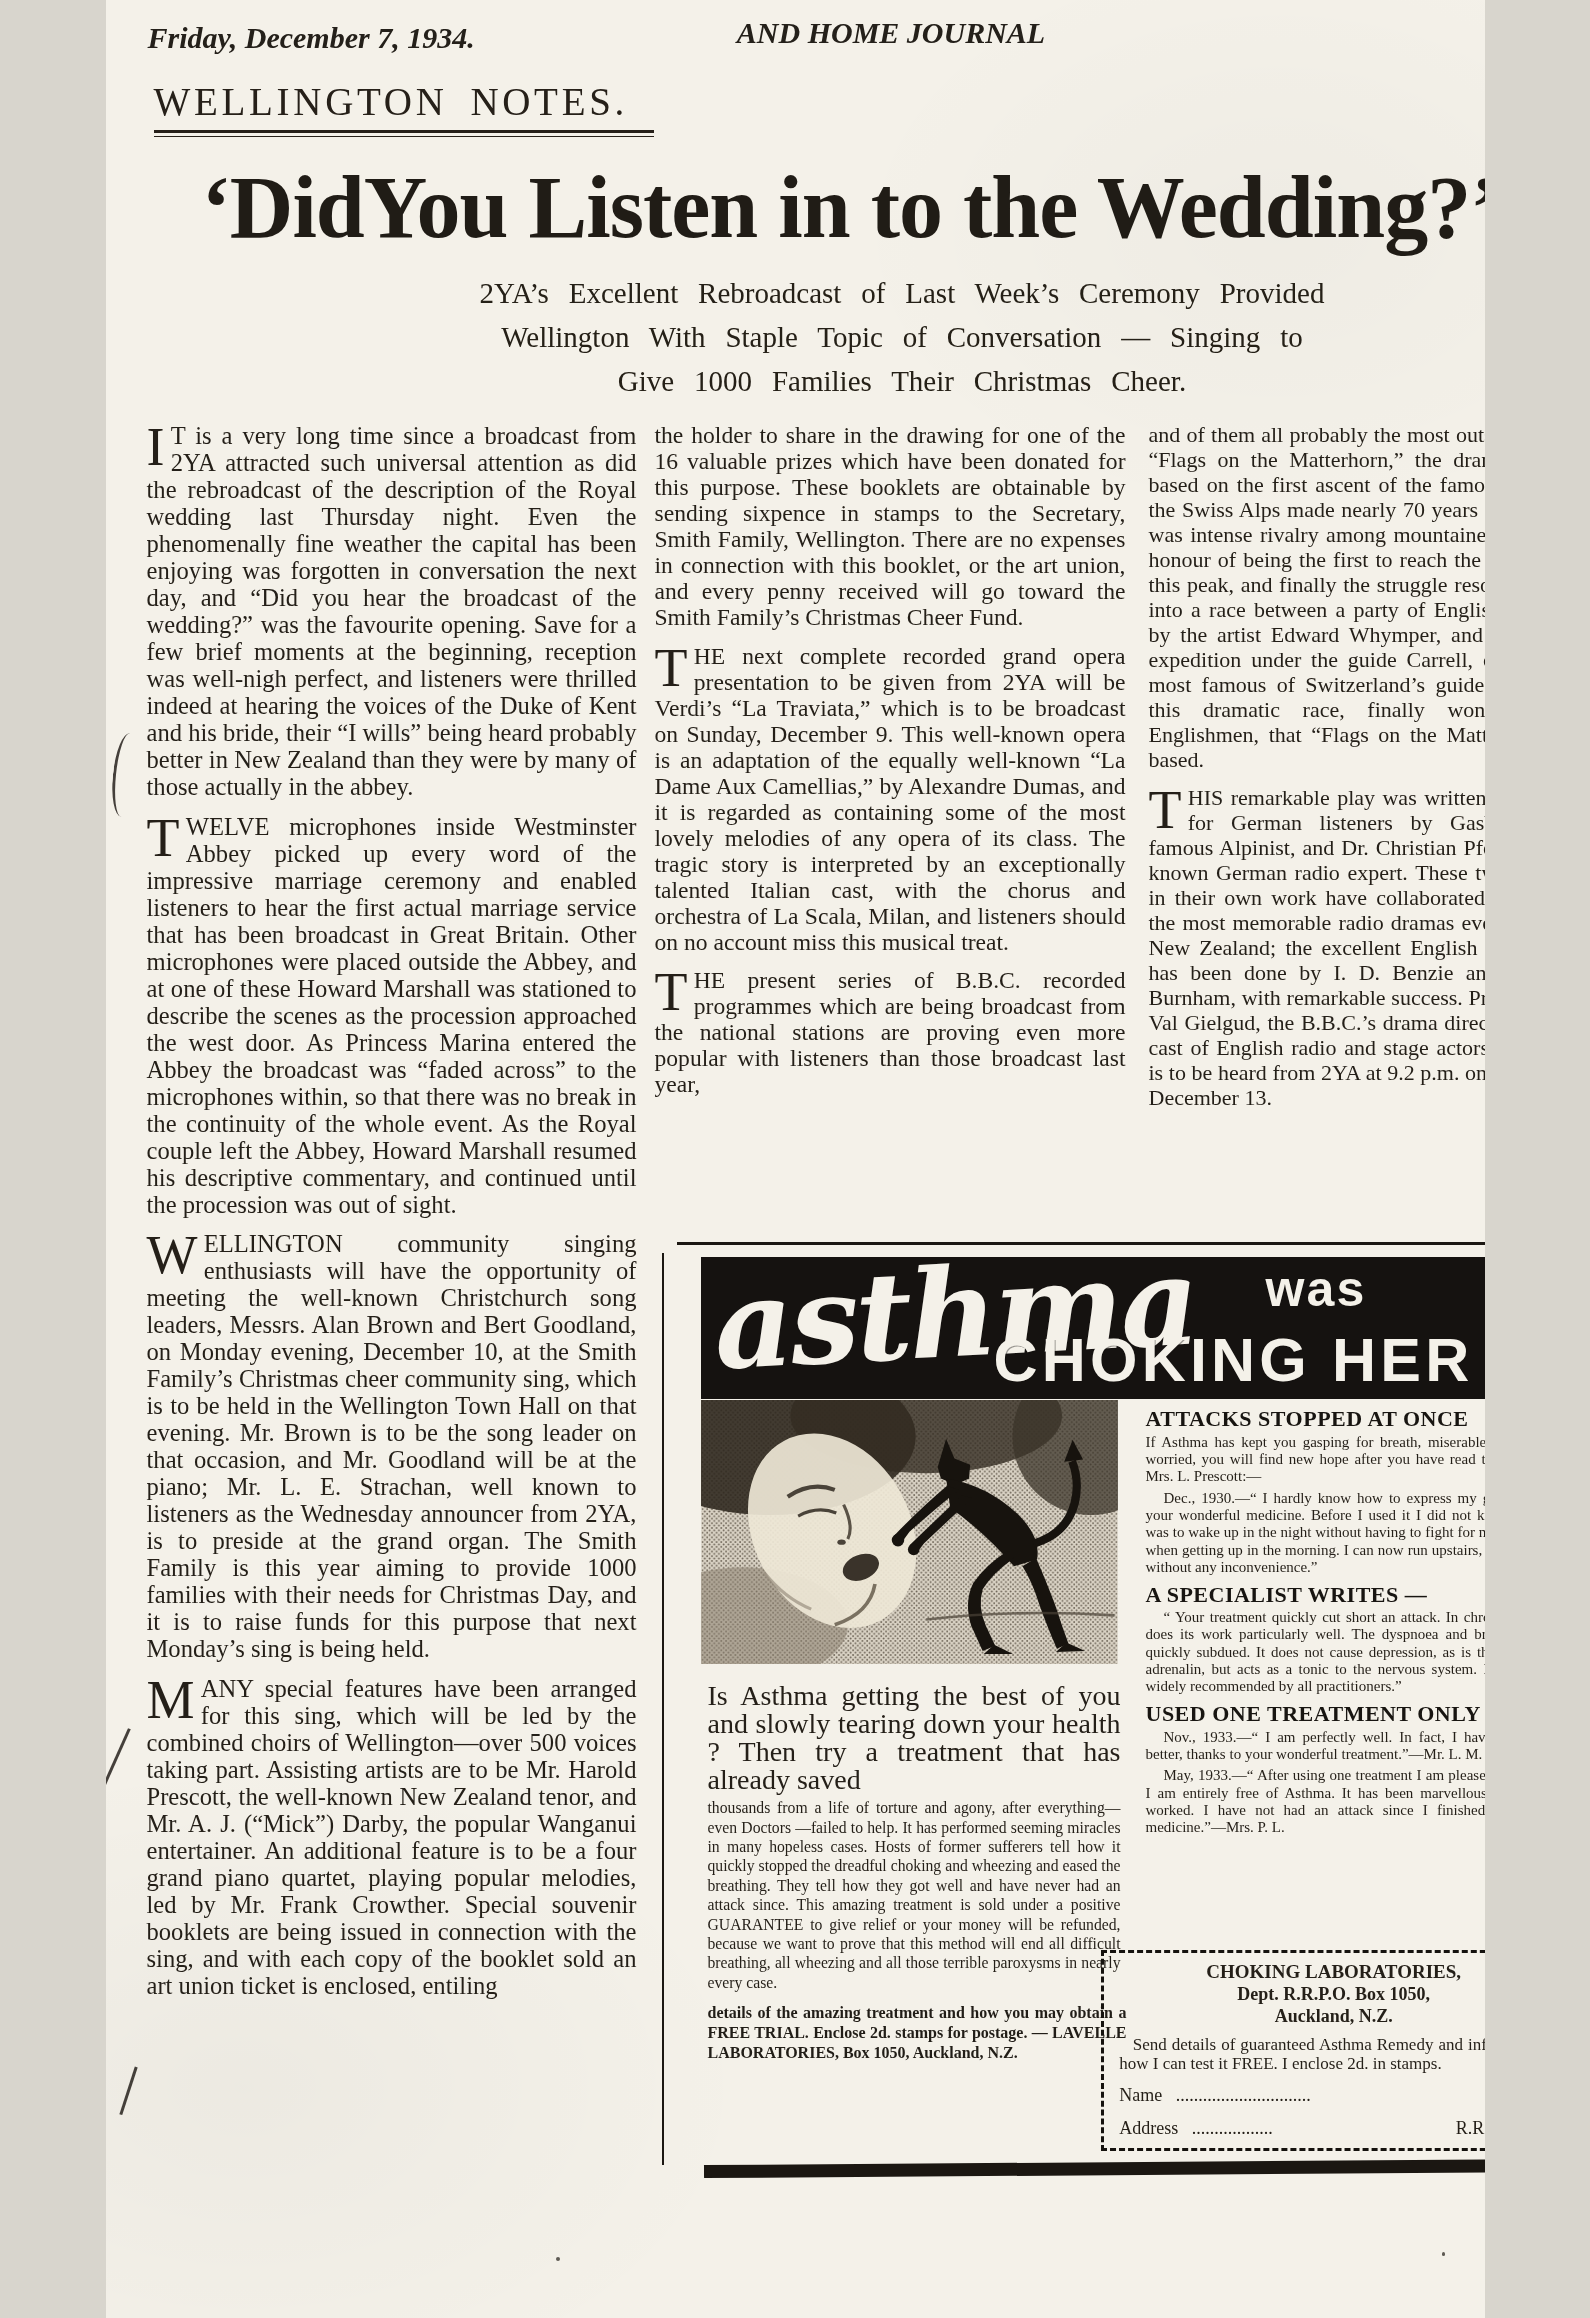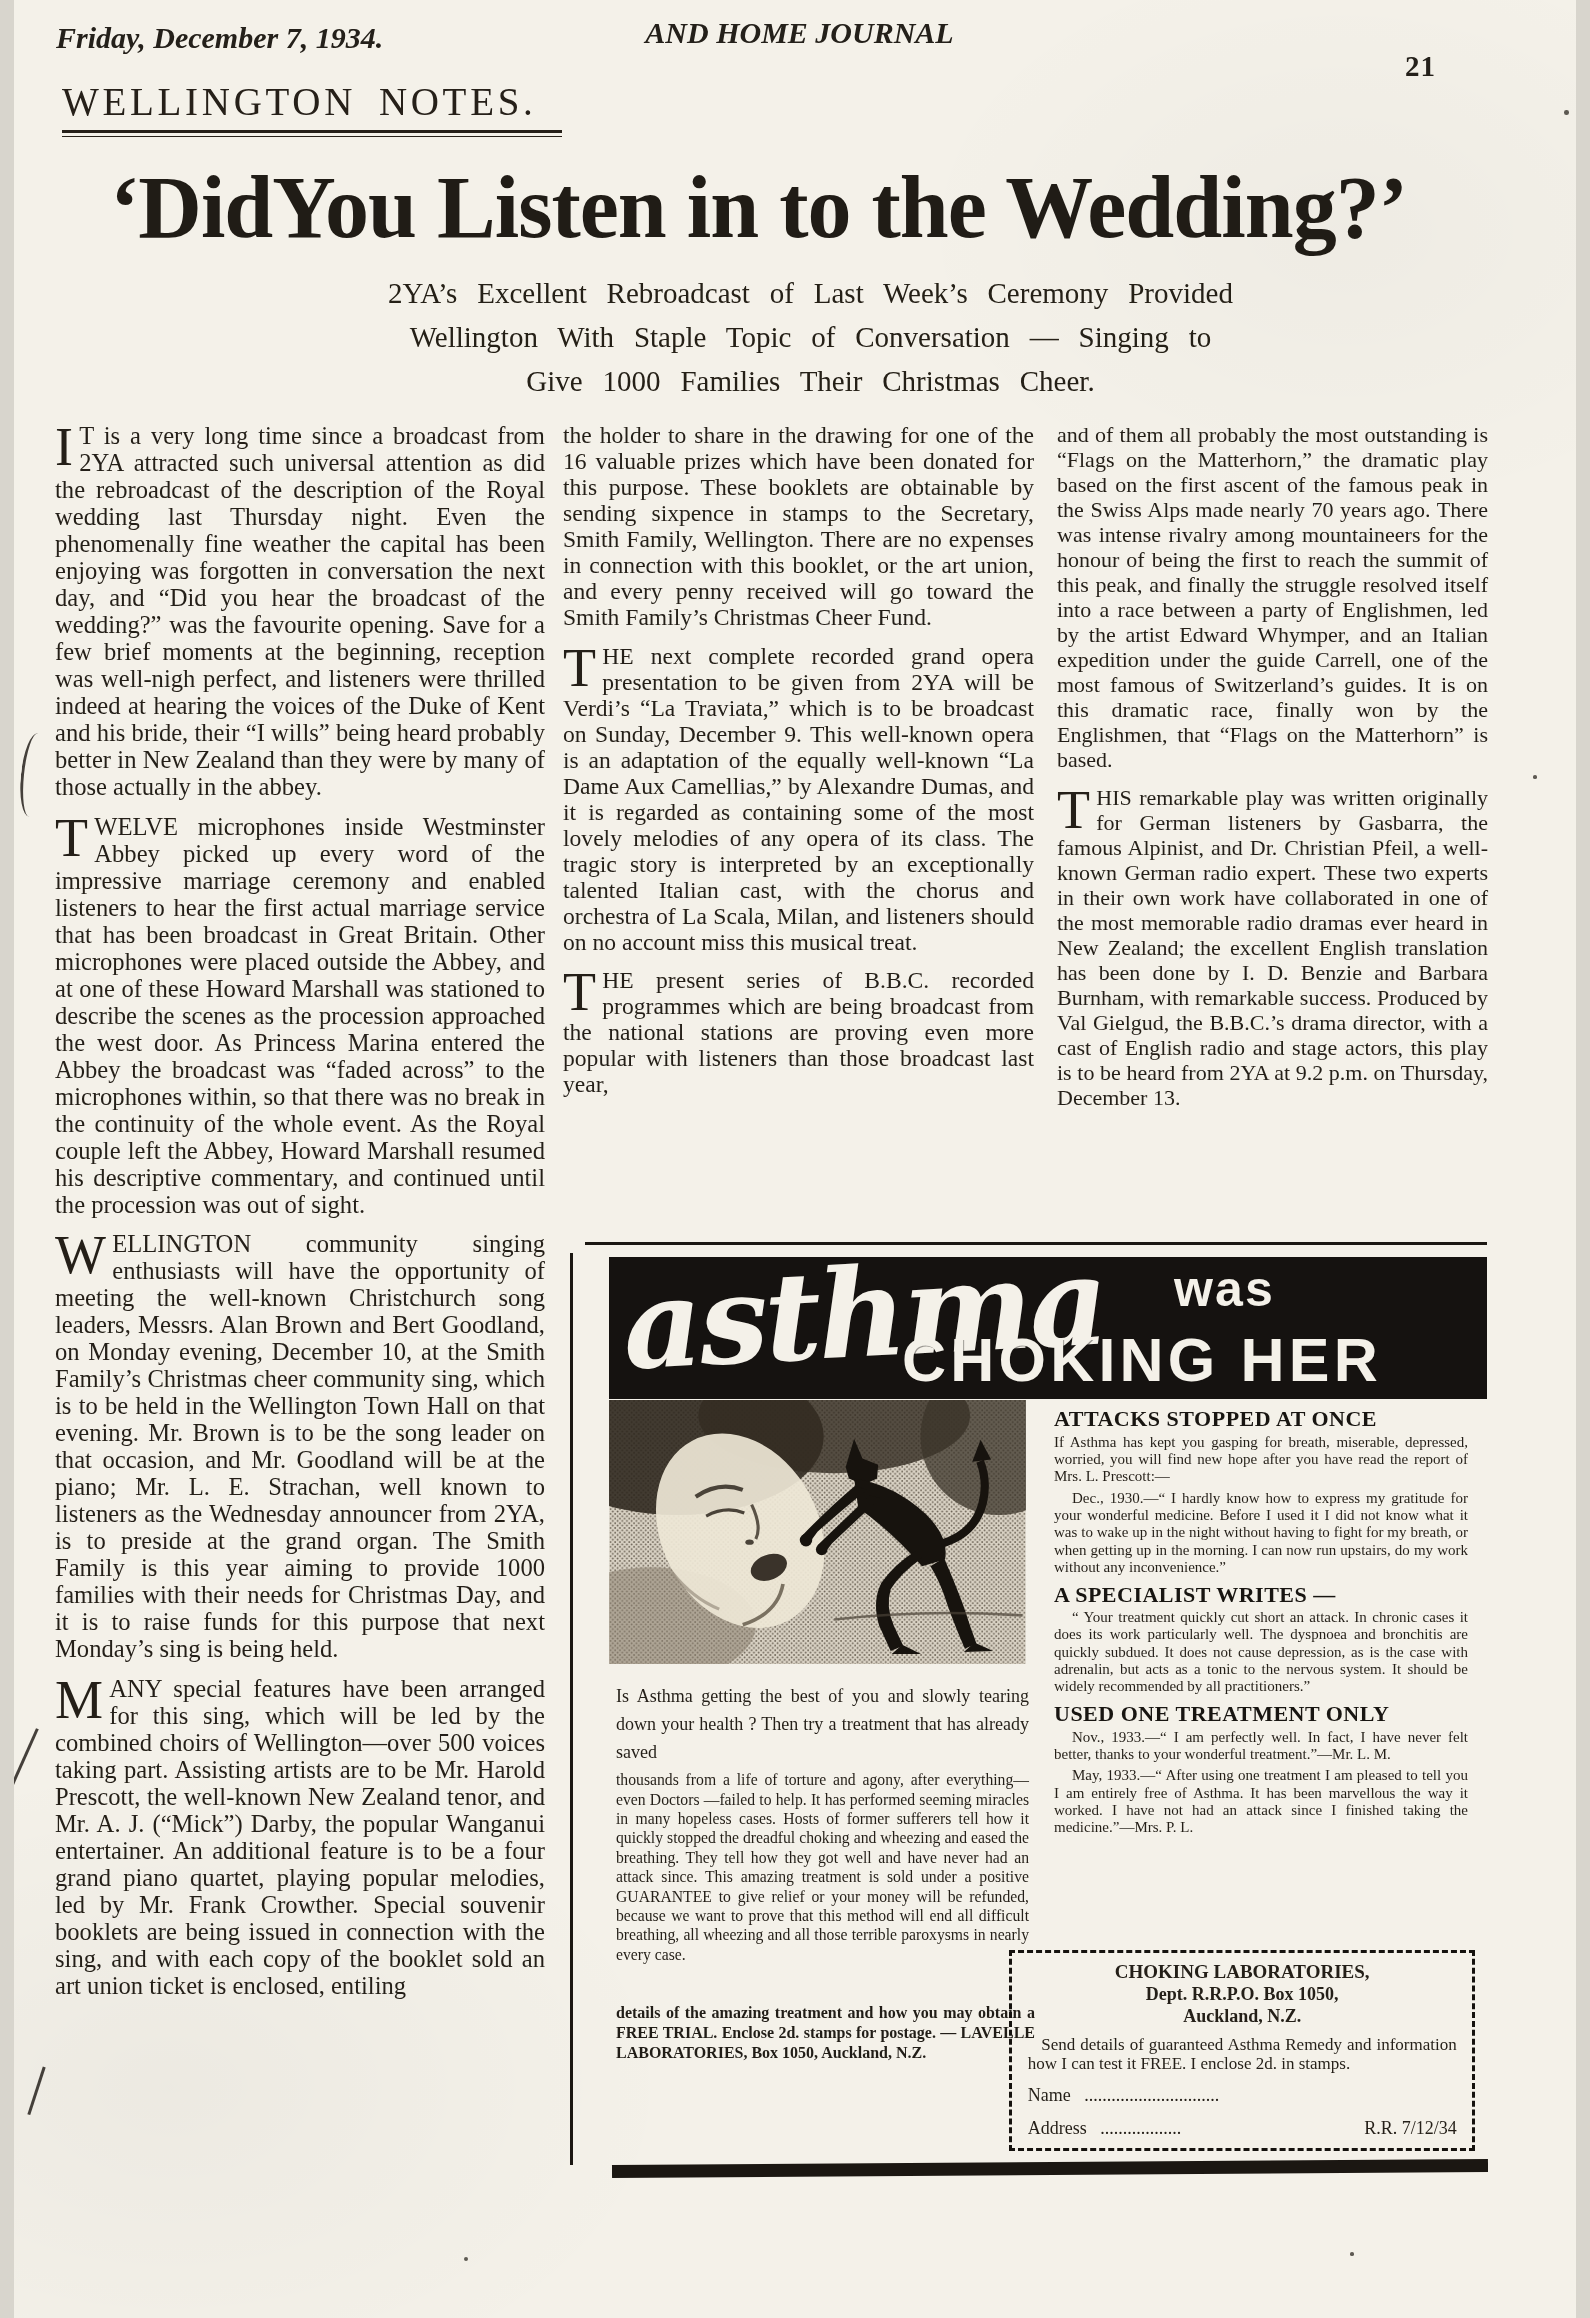--- a/index.html
+++ b/index.html
@@ -1,17 +1,17 @@
 <!DOCTYPE html>
 <html style="font-size:8.4px"><head>
 <meta charset="utf-8">
 <style>
   html,body{margin:0;padding:0;}
   body{background:#d8d5cd; font-family:"Liberation Serif","DejaVu Serif",serif;}
-  #page{position:relative; width:1562px; height:2319px; margin:0 auto; overflow:hidden;
+  #page{position:relative; width:1379px; height:2319px; margin:0 auto; overflow:hidden;
         background:#f4f1e9;
         background-image:
           radial-gradient(ellipse 628px 419px at 85% 10%, rgba(0,0,0,0.025), transparent 70%),
           radial-gradient(ellipse 733px 471px at 10% 90%, rgba(0,0,0,0.03), transparent 70%);
         color:#211d17;}
   .abs{position:absolute;}
 
   
   .hdr{font-weight:bold; font-style:italic; font-size:30px; white-space:nowrap; color:#24201a;}
   #page-number{font-style:normal; font-weight:bold; font-size:29px; letter-spacing:1px;margin-top:27px;}
@@ -39,21 +39,21 @@
      font-style:italic; font-weight:bold; font-size:122px; color:#f4f1e9; transform:rotate(-3deg);
      letter-spacing:-3.1px; white-space:nowrap;}
   #ad-banner-was{position:absolute; left:565px; top:3.1px; font-family:"Liberation Sans",sans-serif;
      font-weight:bold; font-size:50px; color:#f4f1e9; letter-spacing:2.1px;}
   #ad-banner-choking{position:absolute; left:293px; top:68px; font-family:"Liberation Sans",sans-serif;
      font-weight:bold; font-size:61px; color:#f4f1e9; letter-spacing:4.2px; white-space:nowrap;
      text-shadow:1px 1px 0 rgba(20,18,16,.4);}
   .ad-h{font-family:Liberation Serif, serif; font-weight:bold; font-size:22px; text-align:left;
         letter-spacing:0.5px; margin:9.4px 0 6.3px 0; color:#181511;}
   .ad-col{color:#241f18; text-align:justify;}
-  #ad-left-lead{font-size:18px; line-height:28px; margin:0 0 4.2px 0;}
+  #ad-left-lead{font-size:28px; line-height:28px; margin:0 0 4.2px 0;}
   #ad-left-body{font-size:15.7px; line-height:19.4px; margin:0;}
   #ad-right{font-size:15px; line-height:17.3px;}
   #ad-right p{margin:0 0 4.2px 0;}
   .qindent{text-indent:18px;}
   #free-word{float:left; font-family:"Liberation Sans",sans-serif; font-weight:bold; font-size:78px;
      line-height:68px; letter-spacing:1px; margin-right:13.6px; color:#15120e;}
   #free-side{font-size:16px; line-height:20.4px; text-align:justify; padding-top:3.1px;}
   #free-body{clear:none; font-size:16px; line-height:20px; font-weight:bold; text-align:justify; margin-top:3.1px;}
   #coupon{border:3.7px dashed #15120e; padding:8.4px 15.7px 9.4px 15.7px; background:transparent; color:#241f18;}
   .coupon-line{text-align:center; font-weight:bold; font-size:19px; line-height:22px;}

